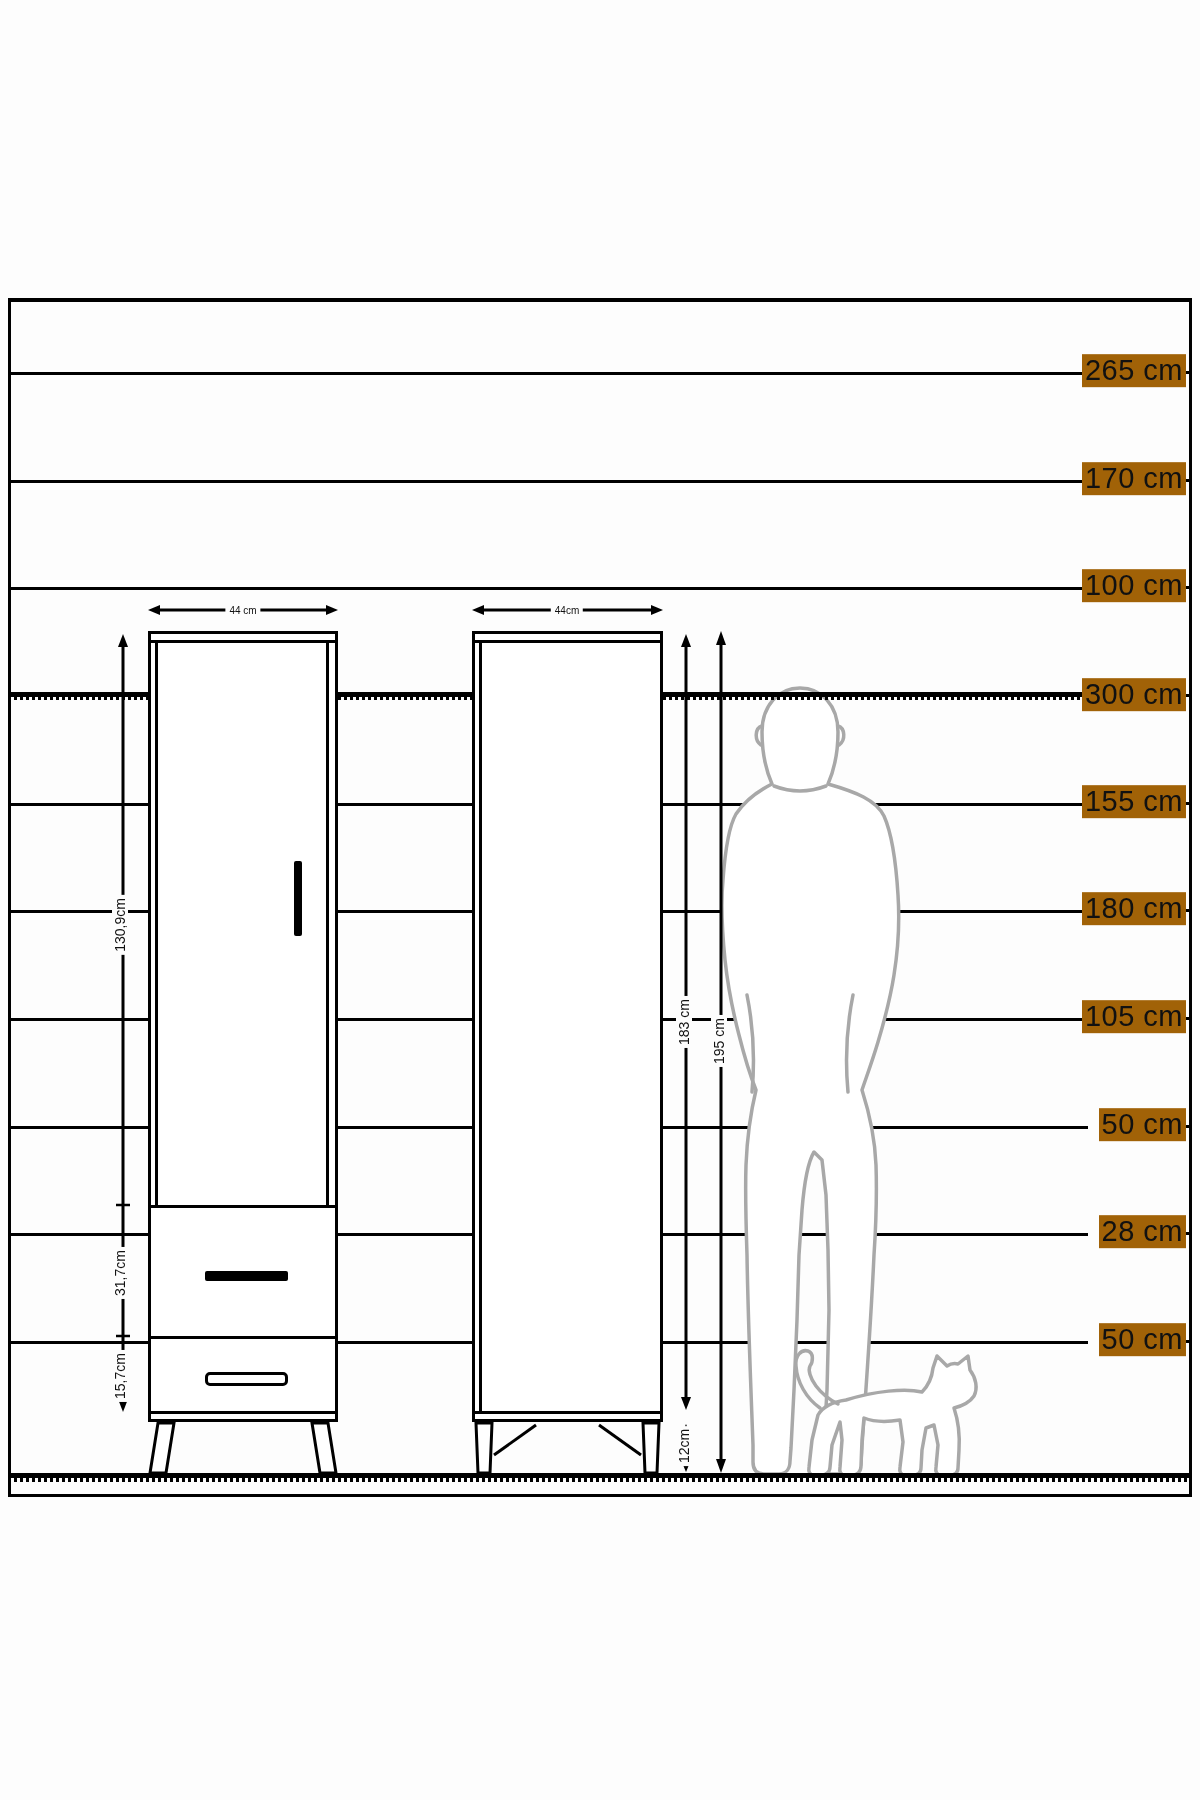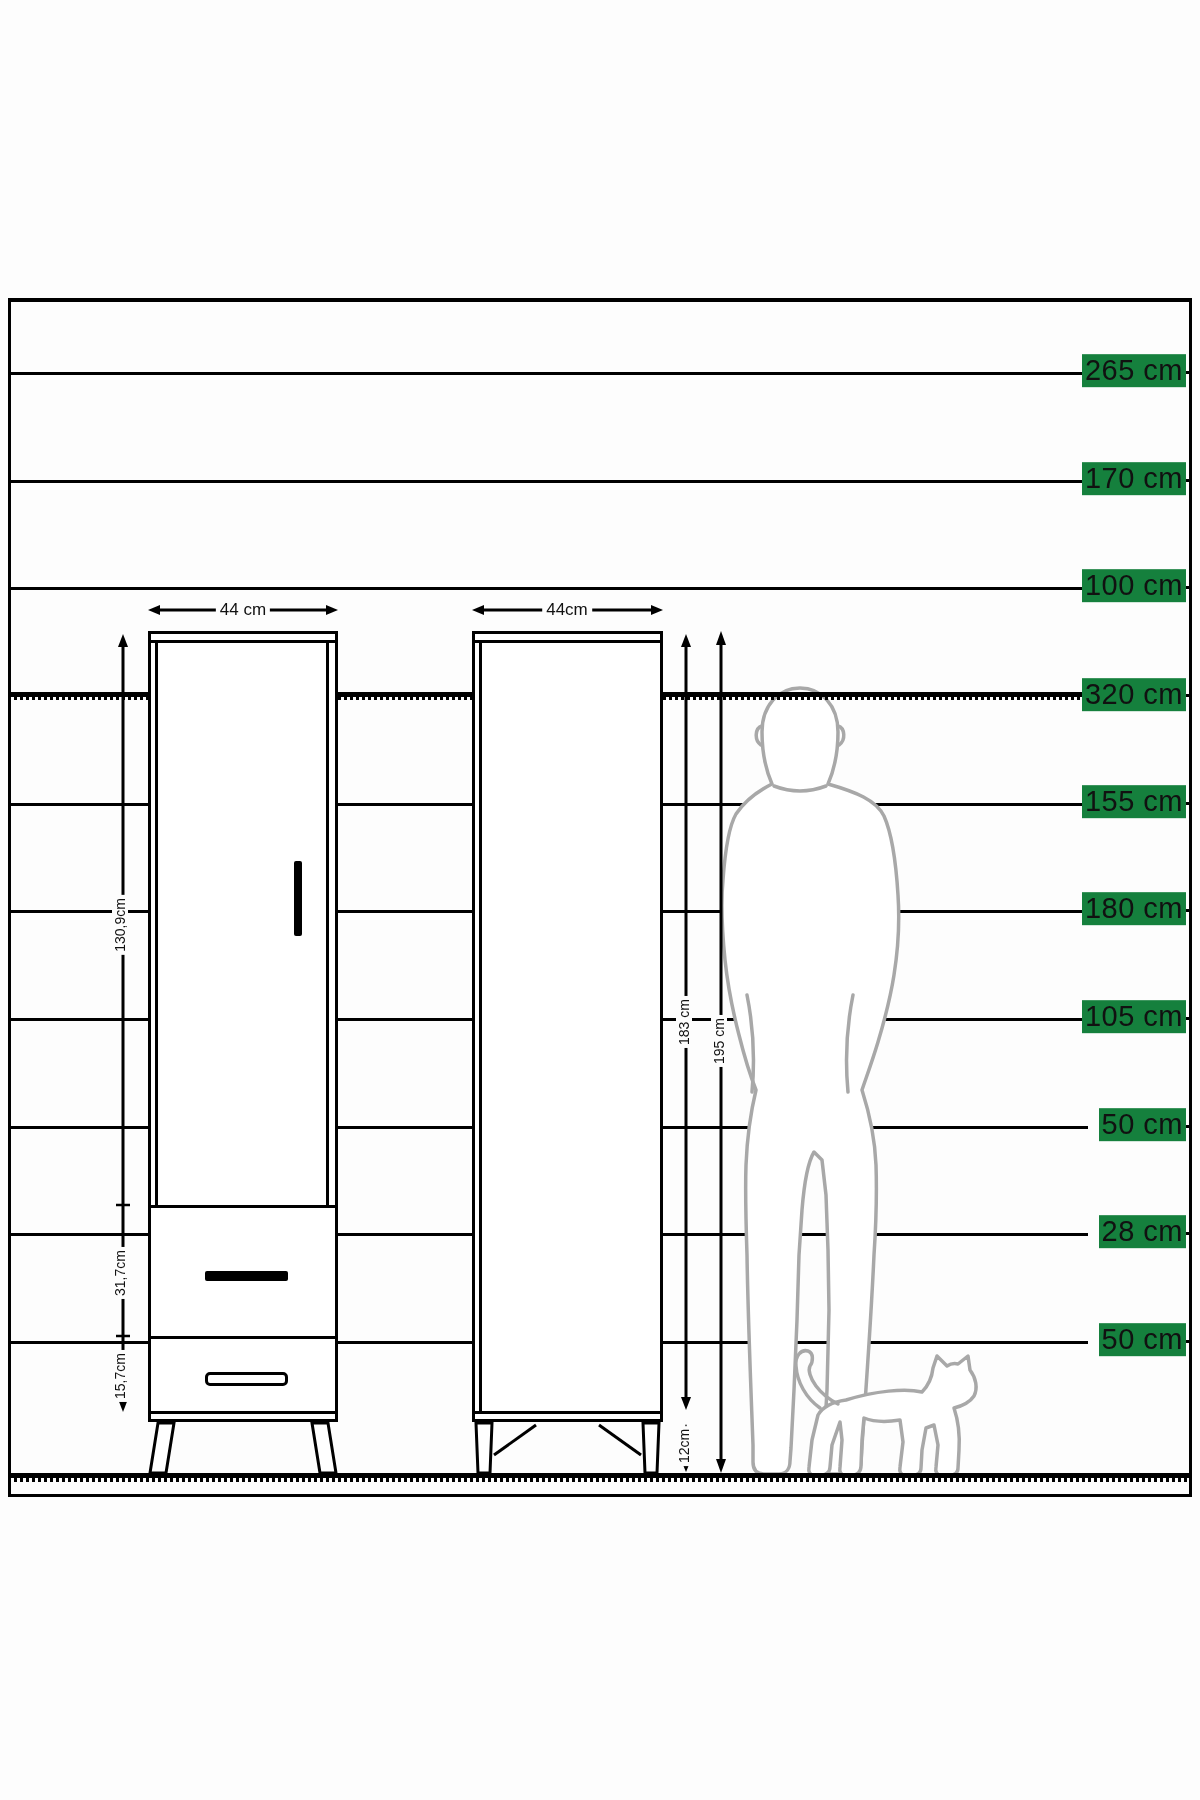--- a/index.html
+++ b/index.html
@@ -8,27 +8,27 @@
   .frame{position:absolute;left:8px;top:298px;width:1184px;height:1199px;
          border:3px solid #000;border-top-width:4px;box-sizing:border-box;background:transparent;}
   .gridline{position:absolute;left:8px;width:1080px;height:3px;background:#000;}
   .tick{position:absolute;left:1176px;width:16px;height:3px;background:#000;}
   .textured{position:absolute;height:8px;
     background-image:
       linear-gradient(to bottom,#000 0,#000 5px,rgba(0,0,0,0) 5px),
       repeating-linear-gradient(90deg,#000 0,#000 3px,rgba(0,0,0,0) 3px,rgba(0,0,0,0) 6px);
   }
   .scale-label{position:absolute;right:14px;transform:translateY(-54%);
-    font-size:29px;letter-spacing:.5px;background:#15803d;padding:0 3px;white-space:nowrap;}
+    font-size:29px;letter-spacing:.5px;background:#a16207;padding:0 3px;white-space:nowrap;}
   .cab{position:absolute;background:#fff;border:3px solid #000;box-sizing:border-box;}
   .hline{position:absolute;left:0;right:0;height:3px;background:#000;}
   .vline{position:absolute;width:3px;background:#000;}
   .handle-bar{position:absolute;background:#000;border-radius:2px;}
   .handle-hollow{position:absolute;background:#fff;border:3px solid #000;border-radius:5px;box-sizing:border-box;}
-  .hlabel{position:absolute;transform:translate(-50%,-50%);font-size:17px;background:#fdfdfd;
+  .hlabel{position:absolute;transform:translate(-50%,-50%);font-size:10px;background:#fdfdfd;
     padding:0 4px;white-space:nowrap;}
   .vlabel{position:absolute;transform:translate(-50%,-50%) rotate(-90deg);font-size:14px;background:#fdfdfd;
     padding:0 3px;white-space:nowrap;}
   svg.overlay{position:absolute;left:0;top:0;pointer-events:none;}
 </style>
 </head>
 <body>
 
 <div class="stage">
 
@@ -194,21 +194,21 @@
   <div class="tick" style="top:802px"></div>
   <div class="tick" style="top:909px"></div>
   <div class="tick" style="top:1017px"></div>
   <div class="tick" style="top:1125px"></div>
   <div class="tick" style="top:1232px"></div>
   <div class="tick" style="top:1340px"></div>
 
   <div class="scale-label" style="top:372px">265 cm</div>
   <div class="scale-label" style="top:480px">170 cm</div>
   <div class="scale-label" style="top:587px">100 cm</div>
-  <div class="scale-label" style="top:696px">320 cm</div>
+  <div class="scale-label" style="top:696px">300 cm</div>
   <div class="scale-label" style="top:803px">155 cm</div>
   <div class="scale-label" style="top:910px">180 cm</div>
   <div class="scale-label" style="top:1018px">105 cm</div>
   <div class="scale-label" style="top:1126px">50 cm</div>
   <div class="scale-label" style="top:1233px">28 cm</div>
   <div class="scale-label" style="top:1341px">50 cm</div>
 
   <div class="hlabel" style="left:243px;top:610px">44 cm</div>
   <div class="hlabel" style="left:567px;top:610px">44cm</div>
   <div class="vlabel" style="left:120px;top:925px">130,9cm</div>

